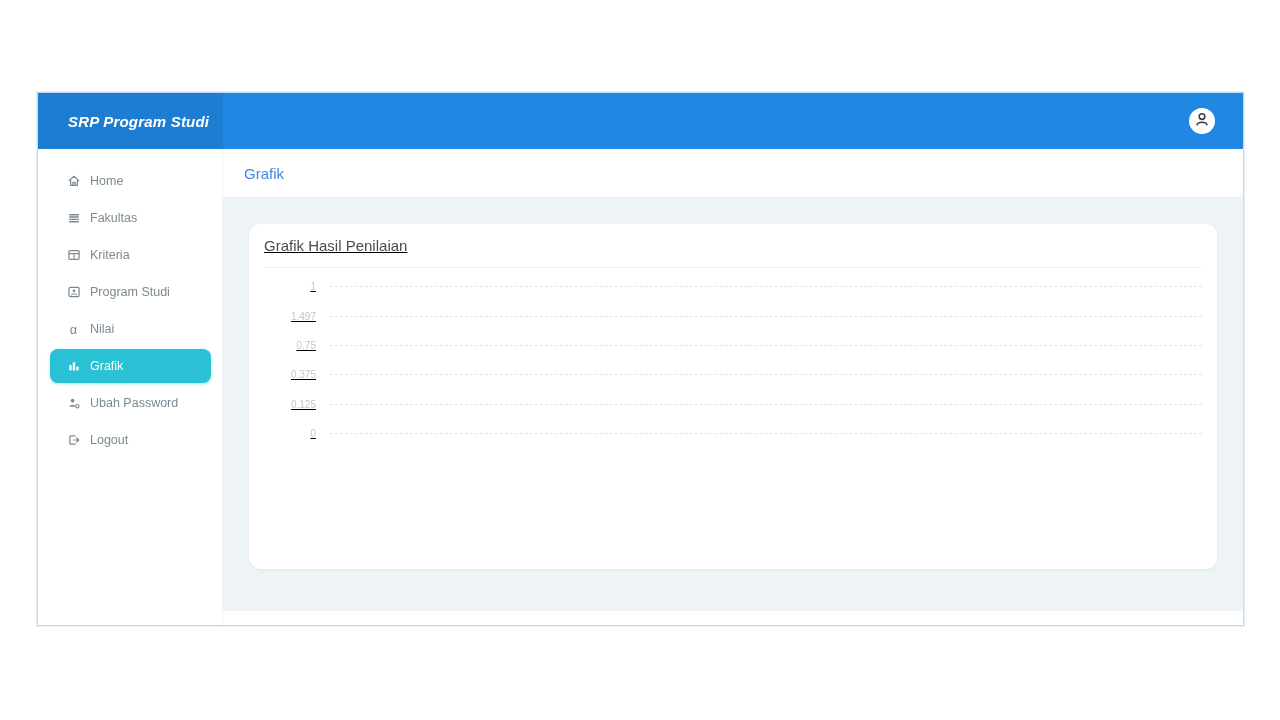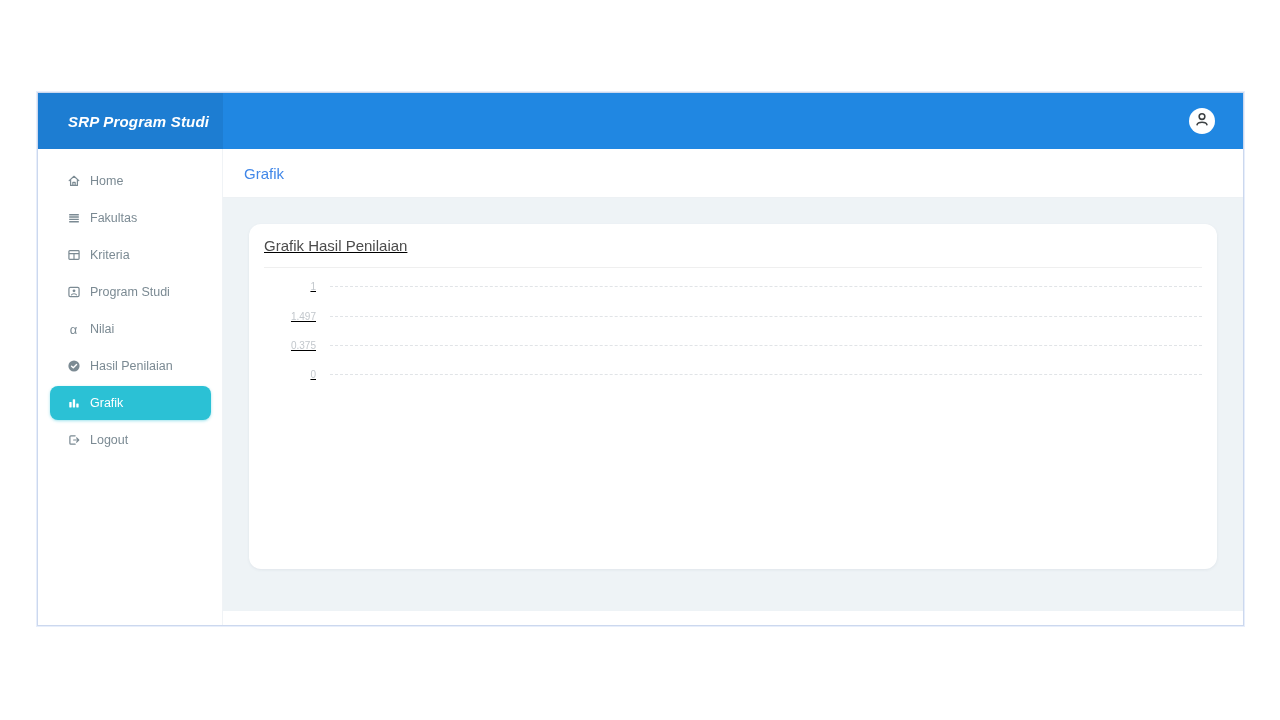--- a/index.html
+++ b/index.html
@@ -119,38 +119,39 @@
               </svg>
             </span>
             <span>Program Studi</span>
           </div>
           <div class="side-item">
             <span class="ic">
               <span class="alpha">α</span>
             </span>
             <span>Nilai</span>
           </div>
-          <div class="side-item">
-            <span class="ic">
-              <svg viewBox="0 0 16 16" width="14" height="14">
-                <circle cx="8" cy="8" r="6.4" fill="currentColor"></circle>
-                <path d="M5.2 8.2 L7.2 10.1 L10.9 6.4" fill="none" stroke="#fff" stroke-width="1.6" stroke-linecap="round" stroke-linejoin="round"></path>
-              </svg>
-            </span>
-            <span>Hasil Penilaian</span>
-          </div>
           <div class="side-item active">
             <span class="ic">
               <svg viewBox="0 0 16 16" width="14" height="14">
                 <rect x="2.6" y="6.8" width="2.7" height="6.4" rx="0.5" fill="currentColor"></rect>
                 <rect x="6.6" y="3.8" width="2.7" height="9.4" rx="0.5" fill="currentColor"></rect>
                 <rect x="10.6" y="8.6" width="2.7" height="4.6" rx="0.5" fill="currentColor"></rect>
               </svg>
             </span>
             <span>Grafik</span>
+          </div>
+          <div class="side-item">
+            <span class="ic">
+              <svg viewBox="0 0 16 16" width="14" height="14">
+                <circle cx="6.4" cy="5.2" r="2.1" fill="currentColor"></circle>
+                <path d="M2.6 12.3 C2.6 9.6 10.2 9.6 10.2 12.3 Z" fill="currentColor"></path>
+                <circle cx="11.9" cy="11.7" r="1.9" fill="none" stroke="currentColor" stroke-width="1.2"></circle>
+              </svg>
+            </span>
+            <span>Ubah Password</span>
           </div>
           <div class="side-item">
             <span class="ic">
               <svg viewBox="0 0 16 16" width="14" height="14">
                 <path d="M9.3 3.2 H4.4 A1.1 1.1 0 0 0 3.3 4.3 V11.7 A1.1 1.1 0 0 0 4.4 12.8 H9.3" fill="none" stroke="currentColor" stroke-width="1.4" stroke-linecap="round"></path>
                 <path d="M7.6 8 H13.2 M11 5.6 L13.4 8 L11 10.4" fill="none" stroke="currentColor" stroke-width="1.4" stroke-linecap="round" stroke-linejoin="round"></path>
               </svg>
             </span>
             <span>Logout</span>
           </div>
@@ -167,21 +168,29 @@
             <div class="chart" id="chart">
                 <div class="chart-row">
                   <span class="tick-label">1</span>
                   <div class="grid-line"></div>
                 </div>
                 <div class="chart-row">
                   <span class="tick-label">1.497</span>
                   <div class="grid-line"></div>
                 </div>
                 <div class="chart-row">
+                  <span class="tick-label">0.75</span>
+                  <div class="grid-line"></div>
+                </div>
+                <div class="chart-row">
                   <span class="tick-label">0.375</span>
+                  <div class="grid-line"></div>
+                </div>
+                <div class="chart-row">
+                  <span class="tick-label">0.125</span>
                   <div class="grid-line"></div>
                 </div>
                 <div class="chart-row">
                   <span class="tick-label">0</span>
                   <div class="grid-line"></div>
                 </div>
               </div>
           </div>
         </div>
 

